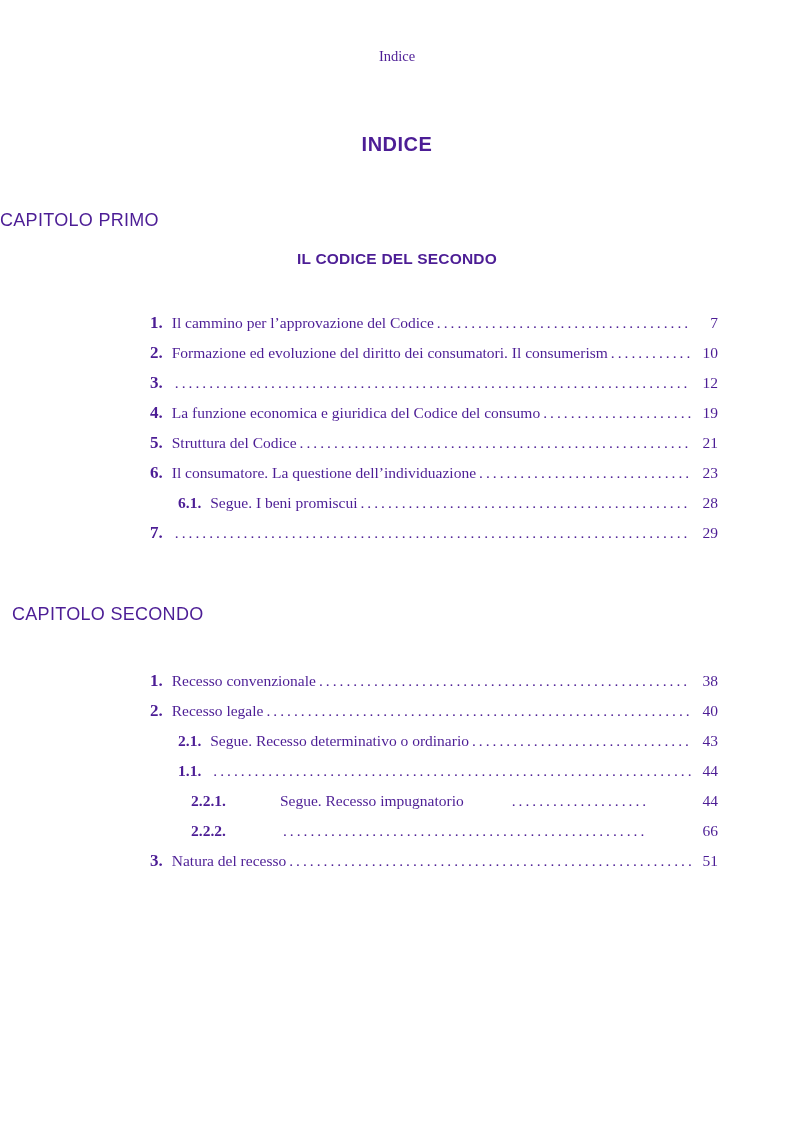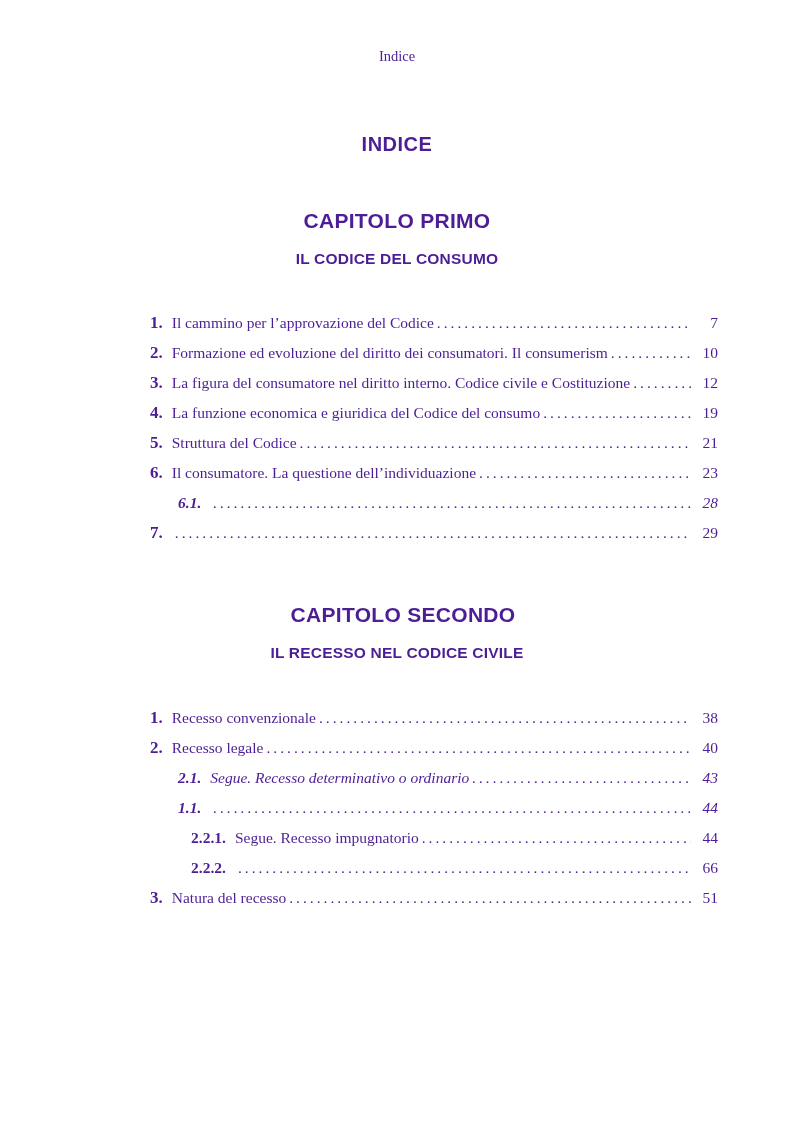--- a/index.html
+++ b/index.html
@@ -23,24 +23,24 @@
   .main-title {
     margin-top: 66px;
     text-align: center;
     font-family: "Liberation Sans", "DejaVu Sans", sans-serif;
     font-weight: bold;
     font-size: 20px;
     line-height: 26px;
     letter-spacing: 0.5px;
   }
   .chapter-heading {
-    text-align: center;
+    text-align: left;
     font-family: "Liberation Sans", "DejaVu Sans", sans-serif;
-    font-weight: bold;
-    font-size: 21px;
+    font-weight: normal;
+    font-size: 18px;
     line-height: 23px;
     letter-spacing: 0.3px;
   }
   .chapter-subheading {
     margin-top: 17px;
     text-align: center;
     font-family: "Liberation Sans", "DejaVu Sans", sans-serif;
     font-weight: bold;
     font-size: 15.5px;
     line-height: 20px;
@@ -60,22 +60,22 @@
     align-items: baseline;
     line-height: 30px;
     height: 30px;
   }
   .toc-row .num {
     font-weight: bold;
     margin-right: 9px;
     white-space: nowrap;
   }
   .toc-row.level0 .num { font-size: 17px; }
-  .toc-row.level1 { padding-left: 28px; font-style: italic; }
-  .toc-row.level2 { padding-left: 41px; }
+  .toc-row.level1 { padding-left: 28px; }
+  .toc-row.level2 { padding-left: 41px; gap: 45px; }
   .toc-row .title { white-space: nowrap; }
   .toc-row .leader {
     flex: 1 1 auto;
     min-width: 0;
     overflow: hidden;
     white-space: nowrap;
     letter-spacing: 3px;
     margin-left: 3px;
   }
   .toc-row .pagenum {
@@ -89,38 +89,37 @@
 <body>
 
 <div class="page">
 
   <div class="page-header">Indice</div>
 
   <div class="main-title">INDICE</div>
 
   <div class="ch1">
     <div class="chapter-heading">CAPITOLO PRIMO</div>
-    <div class="chapter-subheading">IL CODICE DEL CONSUMO</div>
+    <div class="chapter-subheading">IL CODICE DEL SECONDO</div>
 
     <div class="toc">
       <div class="toc-row level0">
         <span class="num">1.</span>
         <span class="title">Il cammino per l’approvazione del Codice</span>
         <span class="leader">.......................................................................................................................................................................................</span>
         <span class="pagenum">7</span>
       </div>
       <div class="toc-row level0">
         <span class="num">2.</span>
         <span class="title">Formazione ed evoluzione del diritto dei consumatori. Il consumerism</span>
         <span class="leader">.......................................................................................................................................................................................</span>
         <span class="pagenum">10</span>
       </div>
       <div class="toc-row level0">
         <span class="num">3.</span>
-        <span class="title">La figura del consumatore nel diritto interno. Codice civile e Costituzione</span>
         <span class="leader">.......................................................................................................................................................................................</span>
         <span class="pagenum">12</span>
       </div>
       <div class="toc-row level0">
         <span class="num">4.</span>
         <span class="title">La funzione economica e giuridica del Codice del consumo</span>
         <span class="leader">.......................................................................................................................................................................................</span>
         <span class="pagenum">19</span>
       </div>
       <div class="toc-row level0">
@@ -130,34 +129,34 @@
         <span class="pagenum">21</span>
       </div>
       <div class="toc-row level0">
         <span class="num">6.</span>
         <span class="title">Il consumatore. La questione dell’individuazione</span>
         <span class="leader">.......................................................................................................................................................................................</span>
         <span class="pagenum">23</span>
       </div>
       <div class="toc-row level1">
         <span class="num">6.1.</span>
+        <span class="title">Segue. I beni promiscui</span>
         <span class="leader">.......................................................................................................................................................................................</span>
         <span class="pagenum">28</span>
       </div>
       <div class="toc-row level0">
         <span class="num">7.</span>
         <span class="leader">.......................................................................................................................................................................................</span>
         <span class="pagenum">29</span>
       </div>
     </div>
   </div>
 
   <div class="ch2">
     <div class="chapter-heading">CAPITOLO SECONDO</div>
-    <div class="chapter-subheading">IL RECESSO NEL CODICE CIVILE</div>
 
     <div class="toc">
       <div class="toc-row level0">
         <span class="num">1.</span>
         <span class="title">Recesso convenzionale</span>
         <span class="leader">.......................................................................................................................................................................................</span>
         <span class="pagenum">38</span>
       </div>
       <div class="toc-row level0">
         <span class="num">2.</span>

